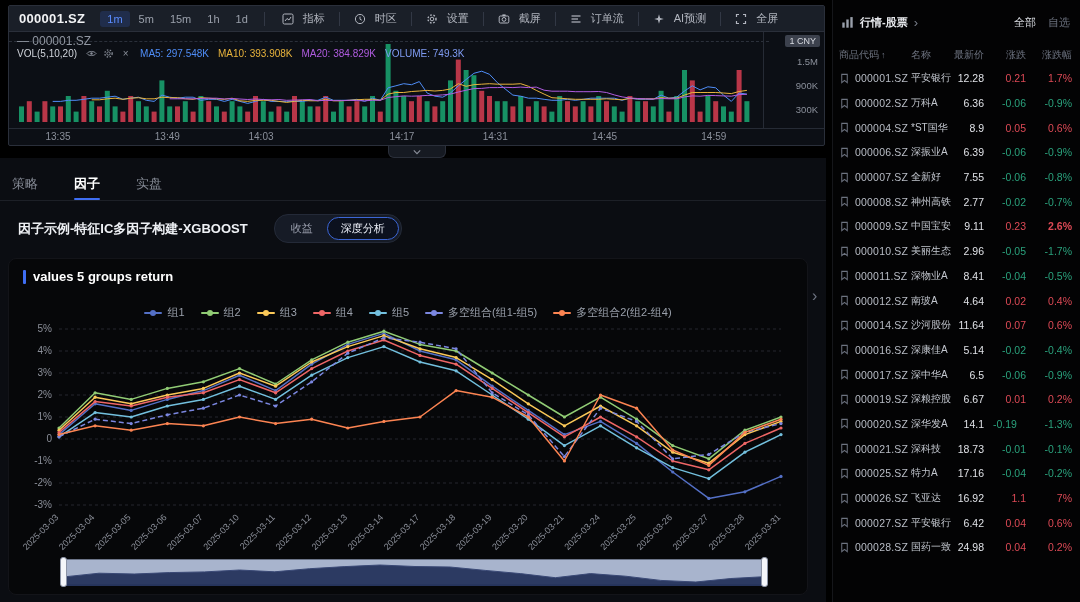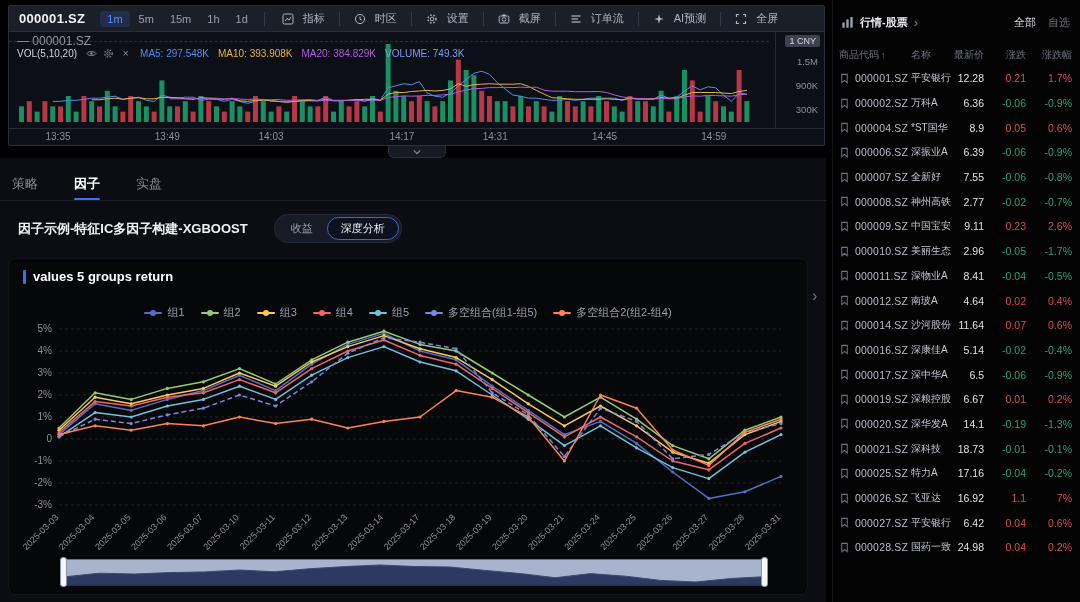--- a/index.html
+++ b/index.html
@@ -12,21 +12,21 @@
 .kcard{position:absolute;left:8px;top:5px;width:817px;height:141px;border:1px solid #2a2f3a;background:#0c0f15;border-radius:2px}
 .ktoolbar{display:flex;align-items:center;height:26px;background:#1a1f28;border-bottom:1px solid #2a2f3a;padding:0 10px;gap:3px}
 .ksymbol{font-weight:bold;color:#f2f3f5;font-size:13px;margin-right:12px;letter-spacing:.3px}
 .tf{background:none;border:none;color:#9aa0ab;font-size:11px;padding:2px 7px;border-radius:3px;cursor:pointer}
 .tf.active{color:#5b8cff;background:rgba(59,111,240,.18)}
 .vsep{width:1px;height:14px;background:#323845;margin:0 6px;flex:none}
 .tool{display:flex;align-items:center;gap:9px;background:none;border:none;color:#b2b6bf;font-size:11px;padding:2px 8px;cursor:pointer;white-space:nowrap}
 .ticon{display:inline-flex;width:12px;height:12px;color:#b2b6bf}
 .ticon svg{width:12px;height:12px}
 .kchart{position:relative;height:96px}
-.kgutter{position:absolute;right:0;top:0;width:49px;height:96px;border-left:1px solid #262b35}
+.kgutter{position:absolute;right:0;top:0;width:61px;height:96px;border-left:1px solid #262b35}
 .kytick{position:absolute;right:6px;font-size:9.5px;color:#8b909b}
 .cny{position:absolute;top:3px;right:4px;background:#3c414d;color:#d7dae0;font-size:9px;padding:1px 4px;border-radius:2px}
 .priceline{position:absolute;left:0;right:55px;top:9px;border-top:1px dashed #4a5160;opacity:.5}
 .klabel{position:absolute;left:8px;top:2px;font-size:12px;color:#9096a1}
 .indrow{position:absolute;left:8px;top:16px;font-size:10px;display:flex;gap:9px;align-items:center;z-index:3;white-space:nowrap}
 .iicon{display:inline-flex;width:11px;height:11px;color:#8b909b;cursor:pointer;align-items:center;justify-content:center;font-size:10px}
 .iicon svg{width:11px;height:11px}
 .indicons{display:inline-flex;gap:6px;align-items:center}
 .kxaxis{position:relative;height:17px;border-top:1px solid #262b35;font-size:10px;color:#8b909b}
 .kxaxis span{position:absolute;top:2px;transform:translateX(-50%)}
@@ -298,21 +298,21 @@
     </div>
     <div class="kgutter">
       <span class="cny">1 CNY</span>
       <span id="kyticks"><span class="kytick" style="top: 24px;">1.5M</span><span class="kytick" style="top: 48px;">900K</span><span class="kytick" style="top: 72px;">300K</span></span>
     </div>
   </div>
 
   <div class="kxaxis" id="kxaxis">
       <span style="left: 49px;">13:35</span>
       <span style="left: 158.3px;">13:49</span>
-      <span style="left: 262px;">14:03</span>
+      <span style="left: 252px;">14:03</span>
       <span style="left: 376.9px; margin-left: 16px;">14:17</span>
       <span style="left: 486.2px;">14:31</span>
       <span style="left: 595.5px;">14:45</span>
       <span style="left: 704.8px;">14:59</span>
     </div>
 </section>
 
 <div class="collapsetab">
   <svg width="10" height="8" viewBox="0 0 12 10">
       <polyline points="2,3 6,7 10,3" fill="none" stroke="currentColor" stroke-width="1.4"></polyline>
@@ -675,21 +675,21 @@
       <div class="wlrow">
         <span class="flagicon">
           <svg viewBox="0 0 12 12">
             <path d="M3 1.5 h6 v9 L6 8 L3 10.5 Z" fill="none" stroke="currentColor" stroke-width="1.1"></path>
           </svg>
         </span>
         <span class="wl-code">000009.SZ</span>
         <span class="wl-name">中国宝安</span>
         <span class="wl-price cell-r">9.11</span>
         <span class="cell-r" style="color: rgb(221, 74, 86);">0.23</span>
-        <span class="cell-r" style="color: rgb(221, 74, 86);">2.6%</span>
+        <span class="cell-r" style="color: rgb(221, 74, 86); font-weight: bold;">2.6%</span>
       </div>
       <div class="wlrow">
         <span class="flagicon">
           <svg viewBox="0 0 12 12">
             <path d="M3 1.5 h6 v9 L6 8 L3 10.5 Z" fill="none" stroke="currentColor" stroke-width="1.1"></path>
           </svg>
         </span>
         <span class="wl-code">000010.SZ</span>
         <span class="wl-name">美丽生态</span>
         <span class="wl-price cell-r">2.96</span>
@@ -770,21 +770,21 @@
       </div>
       <div class="wlrow">
         <span class="flagicon">
           <svg viewBox="0 0 12 12">
             <path d="M3 1.5 h6 v9 L6 8 L3 10.5 Z" fill="none" stroke="currentColor" stroke-width="1.1"></path>
           </svg>
         </span>
         <span class="wl-code">000020.SZ</span>
         <span class="wl-name">深华发A</span>
         <span class="wl-price cell-r">14.1</span>
-        <span class="cell-r" style="color: rgb(42, 161, 124);">-0.19</span>
+        <span class="cell-r" style="color: rgb(42, 161, 124); text-align: center;">-0.19</span>
         <span class="cell-r" style="color: rgb(42, 161, 124);">-1.3%</span>
       </div>
       <div class="wlrow">
         <span class="flagicon">
           <svg viewBox="0 0 12 12">
             <path d="M3 1.5 h6 v9 L6 8 L3 10.5 Z" fill="none" stroke="currentColor" stroke-width="1.1"></path>
           </svg>
         </span>
         <span class="wl-code">000021.SZ</span>
         <span class="wl-name">深科技</span>

